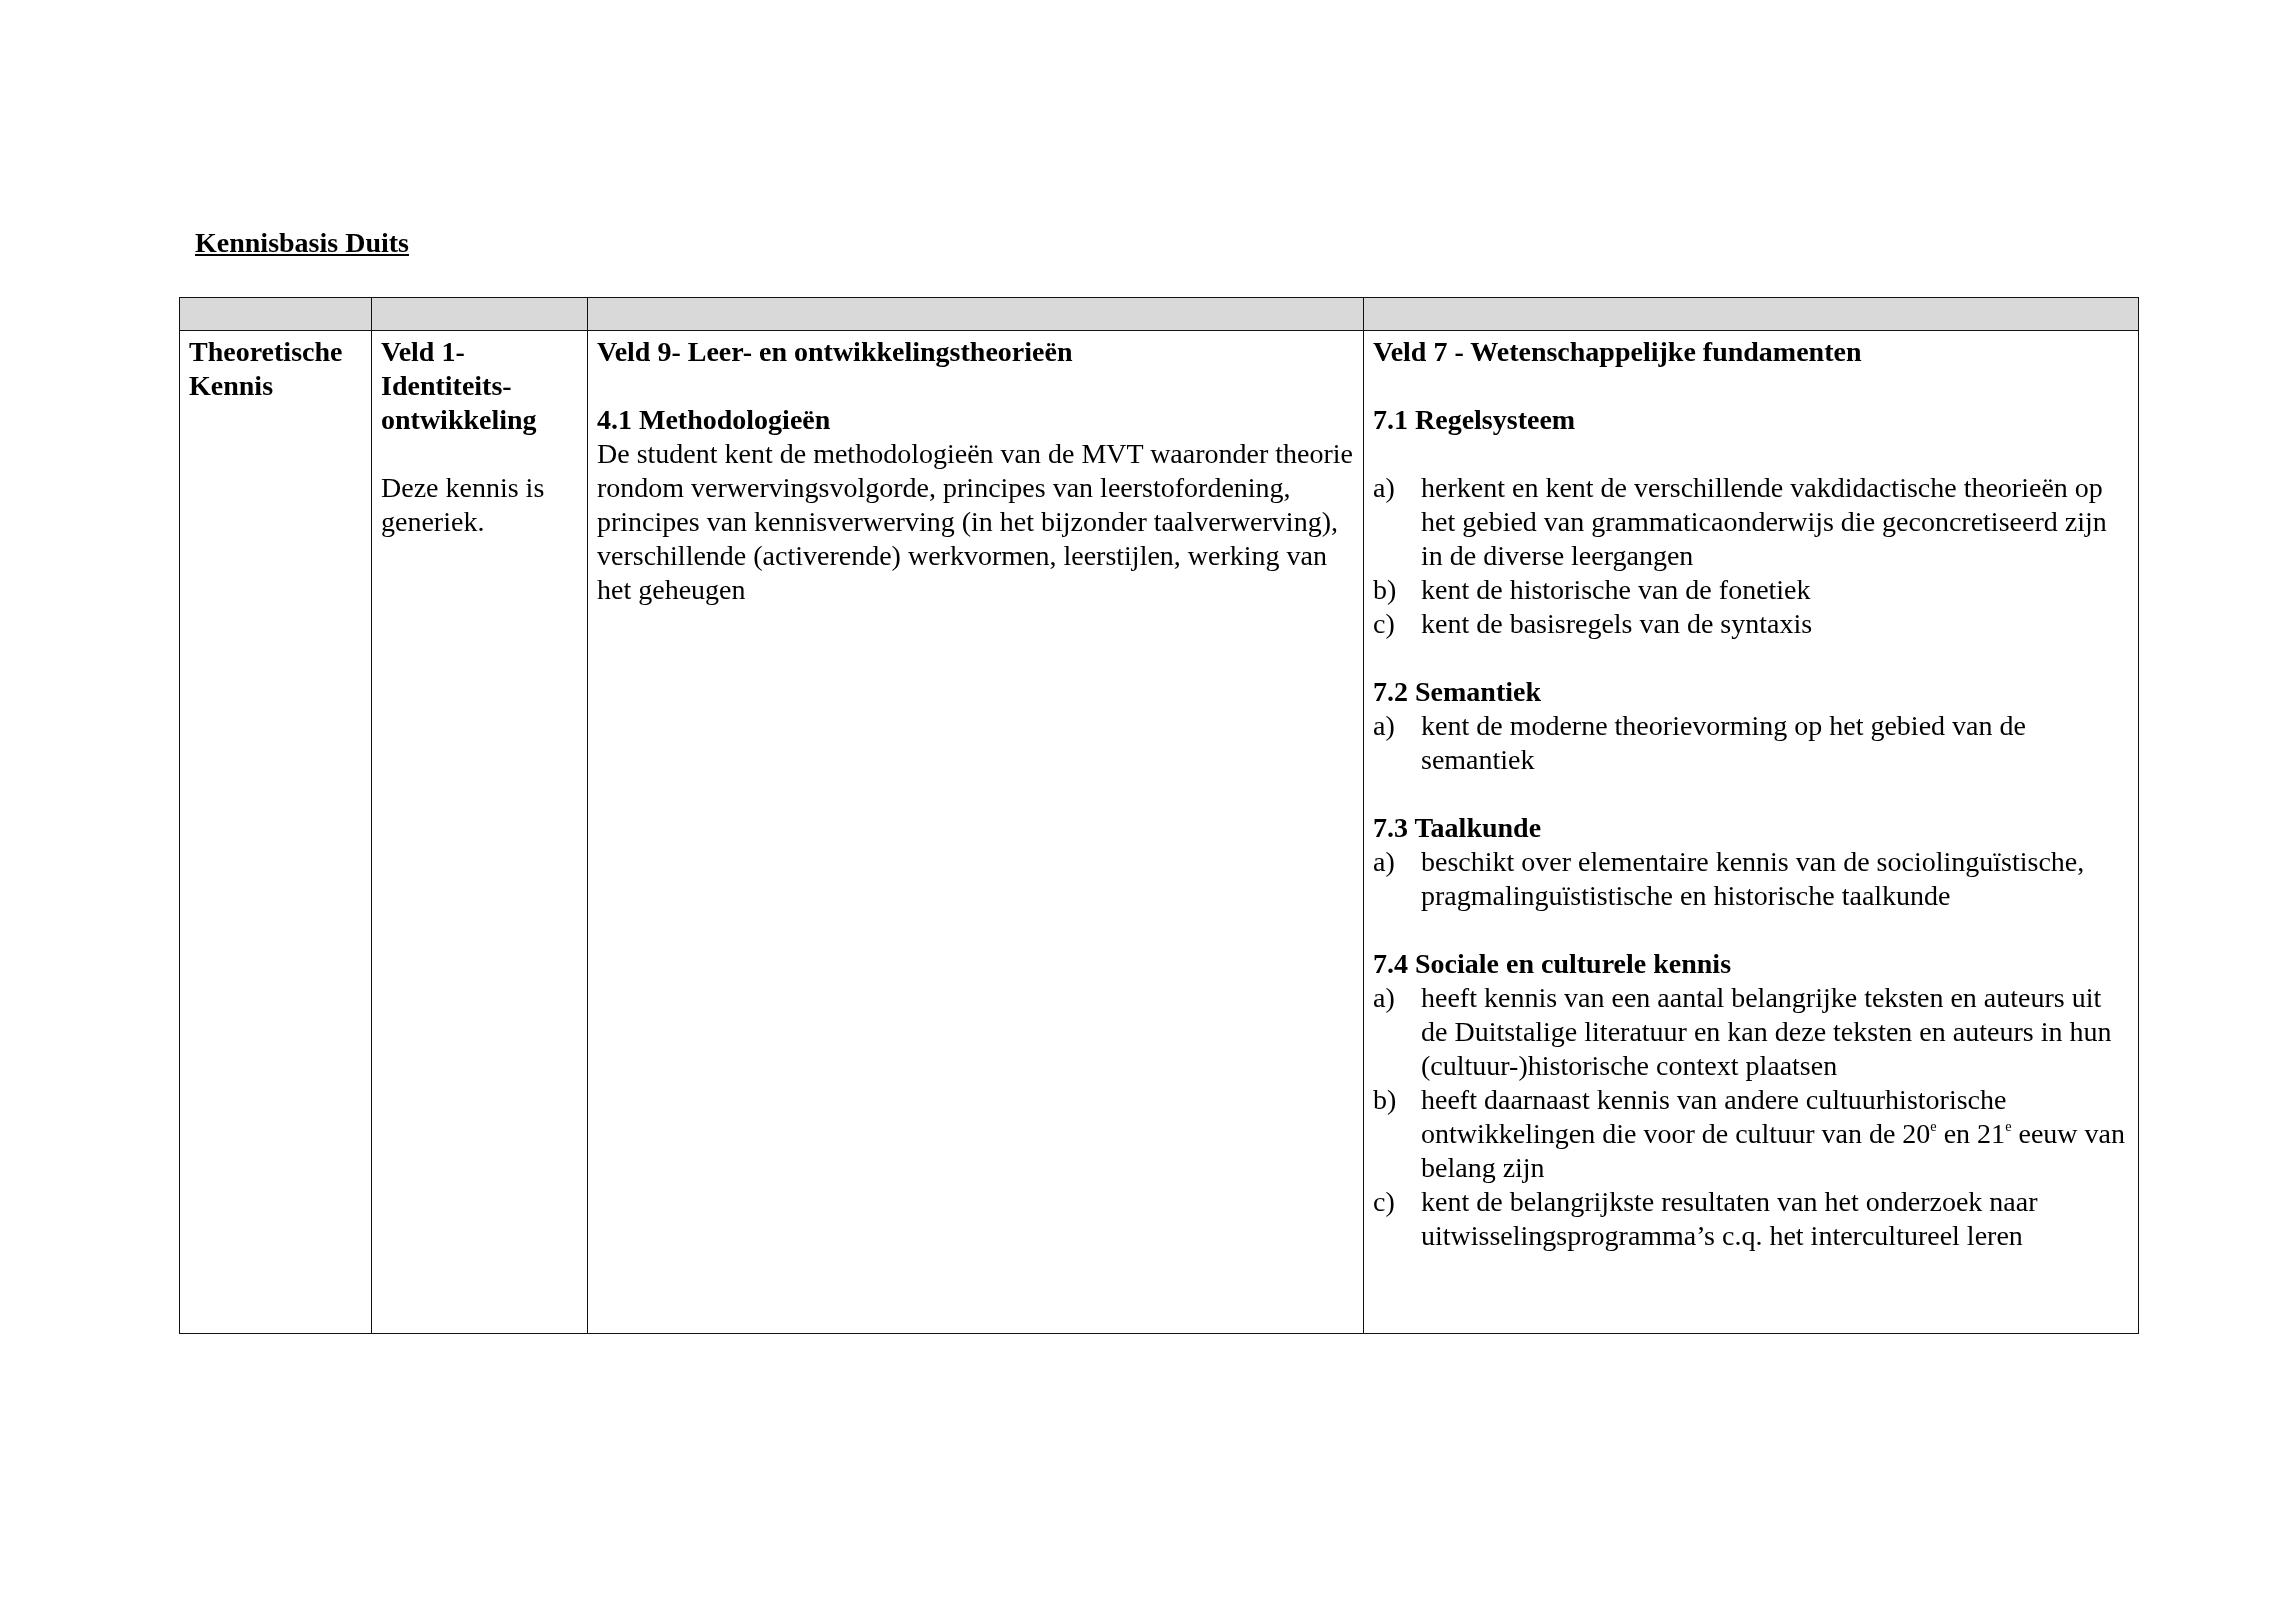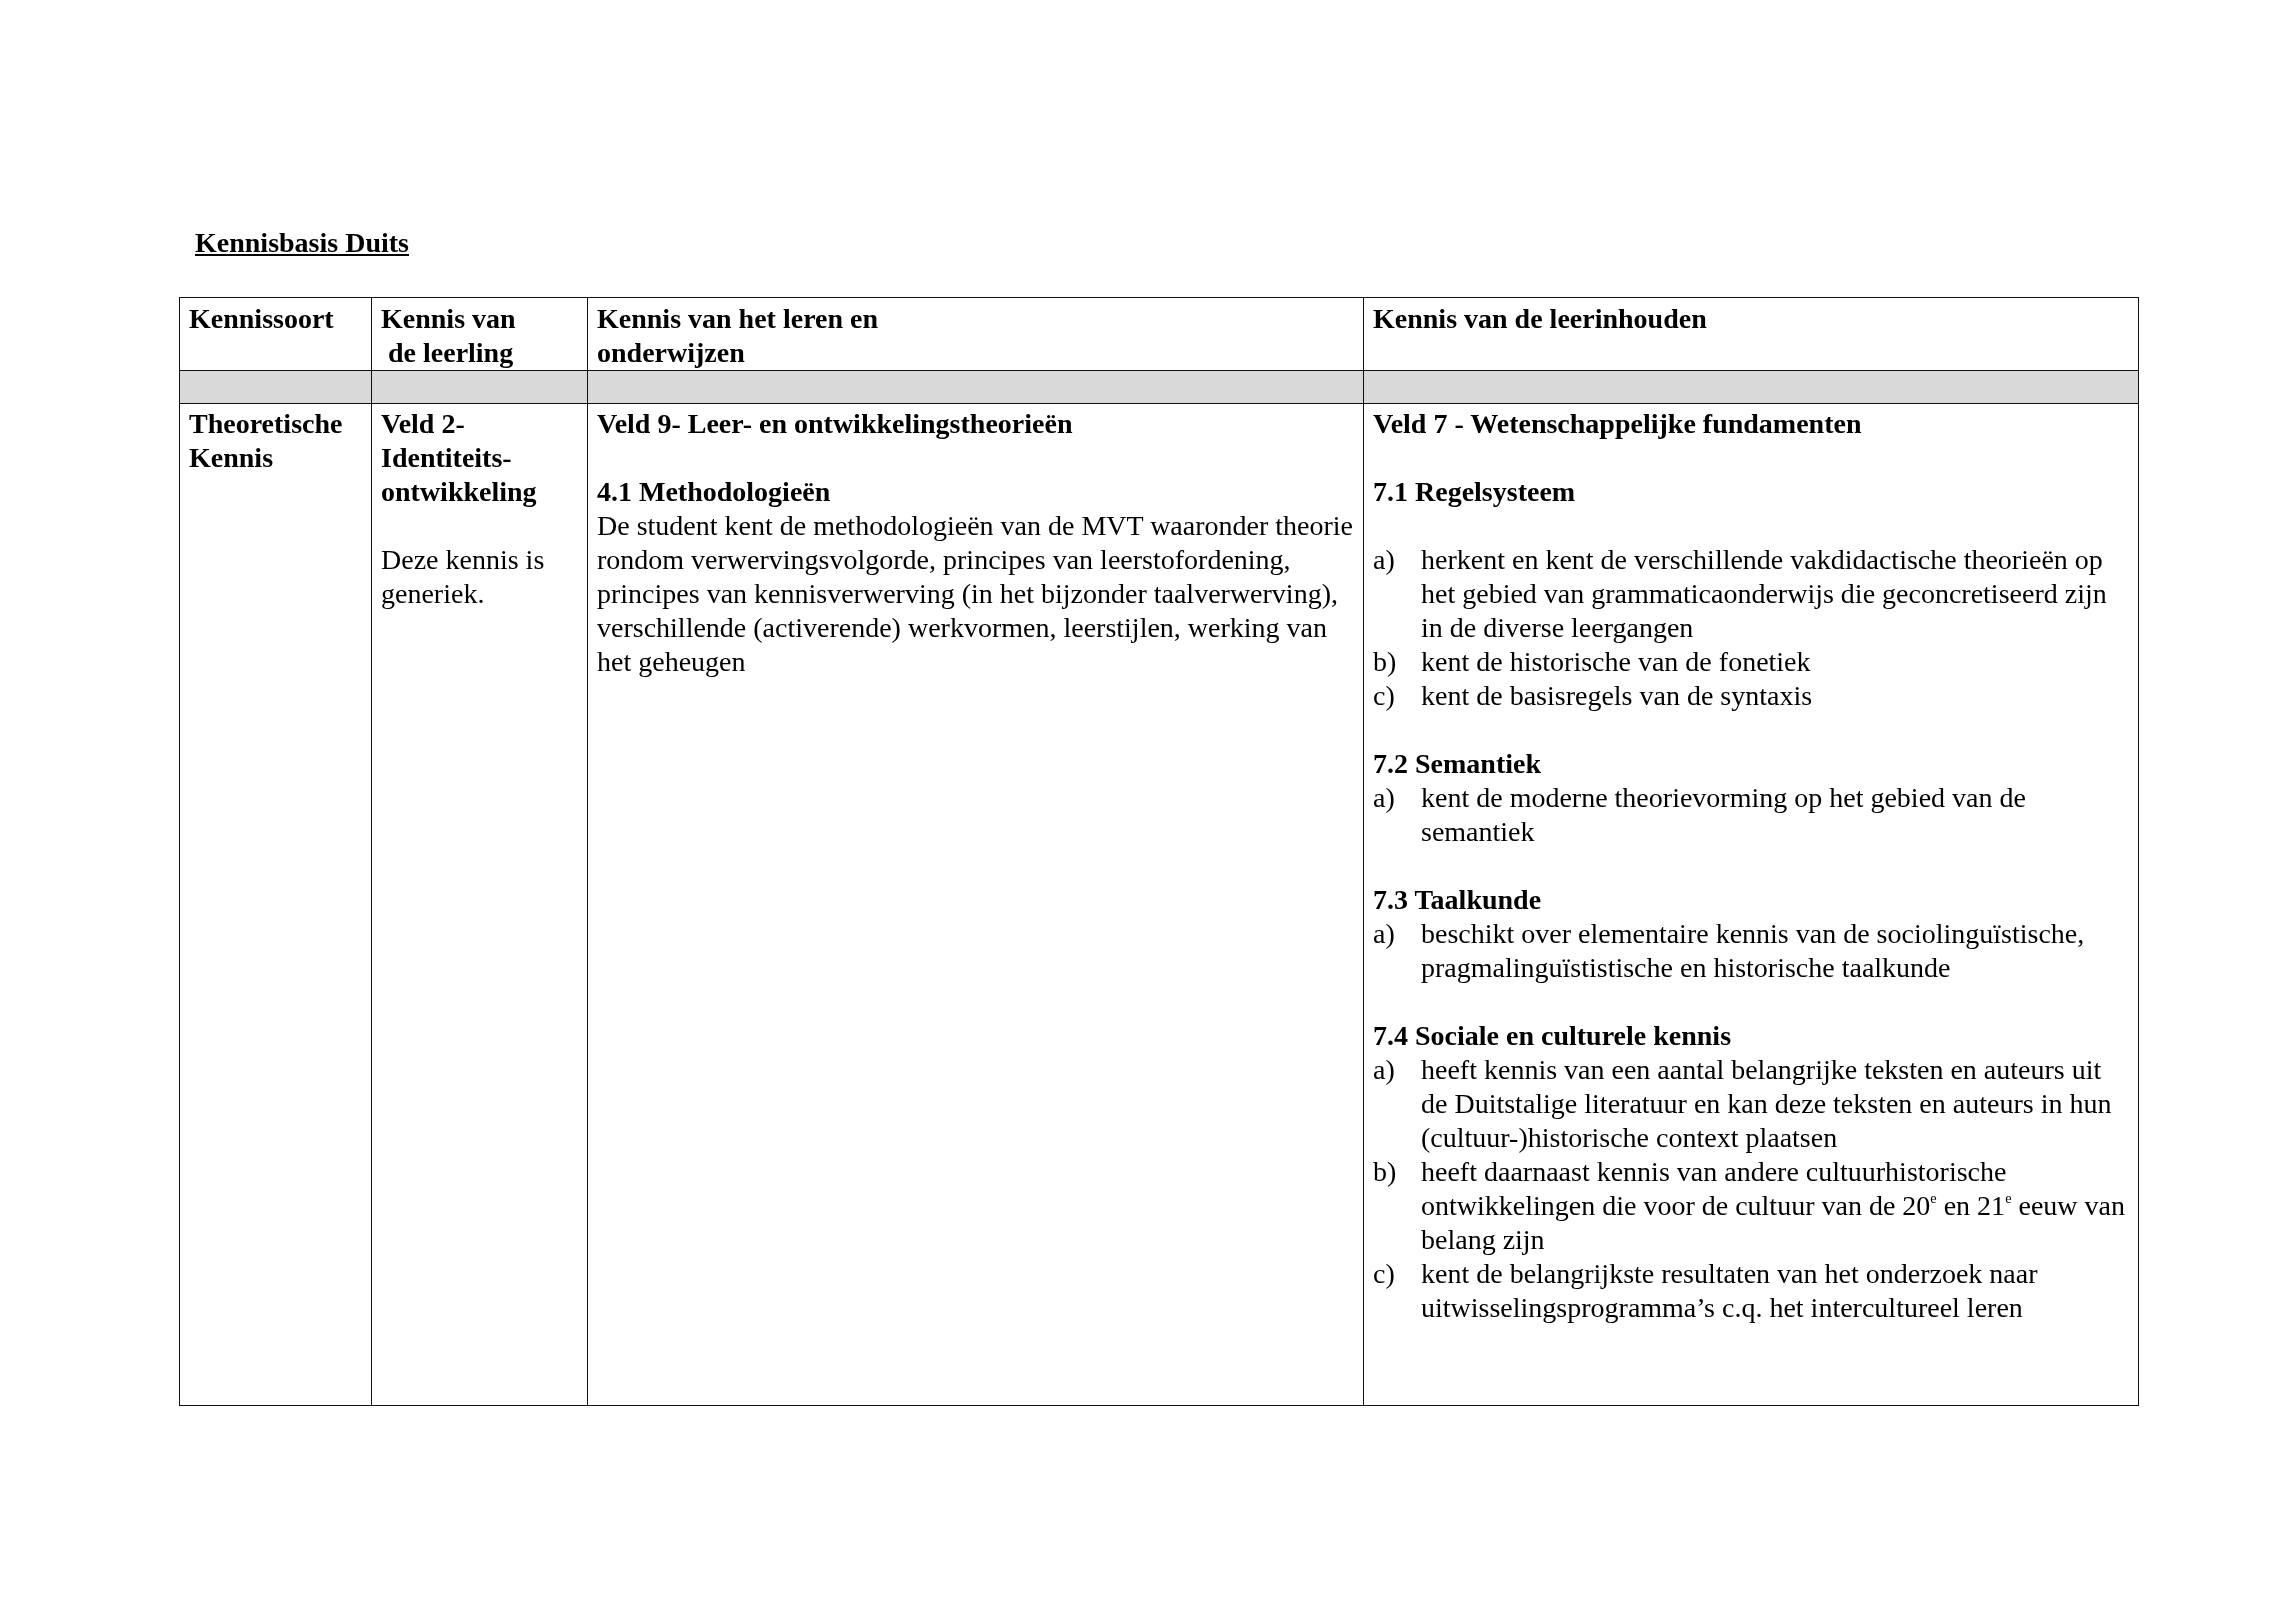--- a/index.html
+++ b/index.html
@@ -39,39 +39,31 @@
 <div class="doc-title">Kennisbasis Duits</div>
 
 <table class="kb">
   <colgroup>
       <col class="c1">
       <col class="c2">
       <col class="c3">
       <col class="c4">
     </colgroup>
   <tbody>
-      <tr class="hdr">
-    <td class="pre">Kennissoort</td>
-    <td class="pre">Kennis van
- de leerling</td>
-    <td class="pre">Kennis van het leren en
-onderwijzen</td>
-    <td class="pre">Kennis van de leerinhouden</td>
-  </tr>
   <tr class="grey">
     <td></td>
     <td></td>
     <td></td>
     <td></td>
   </tr>
   <tr class="body">
     <td class="pre b">Theoretische
 Kennis</td>
     <td>
-      <div class="pre b">Veld 2-
+      <div class="pre b">Veld 1-
 Identiteits-
 ontwikkeling</div>
       <div class="gap"></div>
       <div class="pre">Deze kennis is
 generiek.</div>
     </td>
     <td>
       <div class="b">Veld 9- Leer- en ontwikkelingstheorieën</div>
       <div class="gap"></div>
       <div class="b">4.1 Methodologieën</div>

